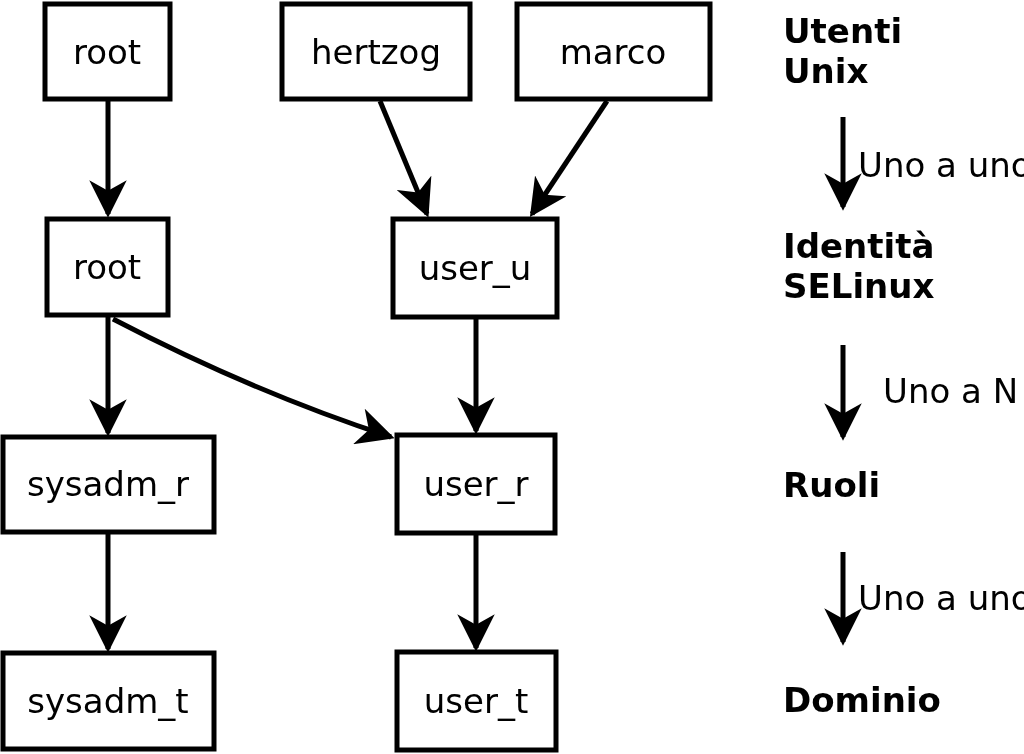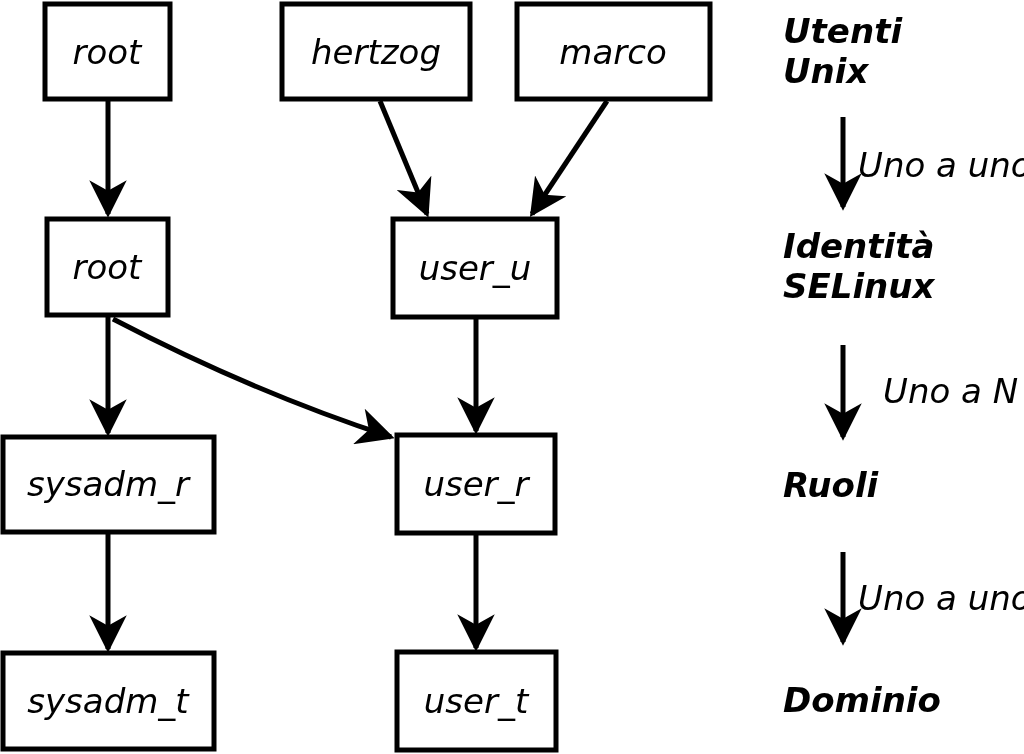--- a/index.html
+++ b/index.html
@@ -6,21 +6,20 @@
     margin: 0;
     padding: 0;
     background: #ffffff;
   }
   .canvas {
     position: relative;
     width: 1024px;
     height: 754px;
     background: #ffffff;
     overflow: hidden;
-    font-style: italic;
   }
   svg {
     display: block;
     font-family: "DejaVu Sans", sans-serif;
   }
   .node-box {
     fill: #ffffff;
     stroke: #000000;
     stroke-width: 5;
   }

